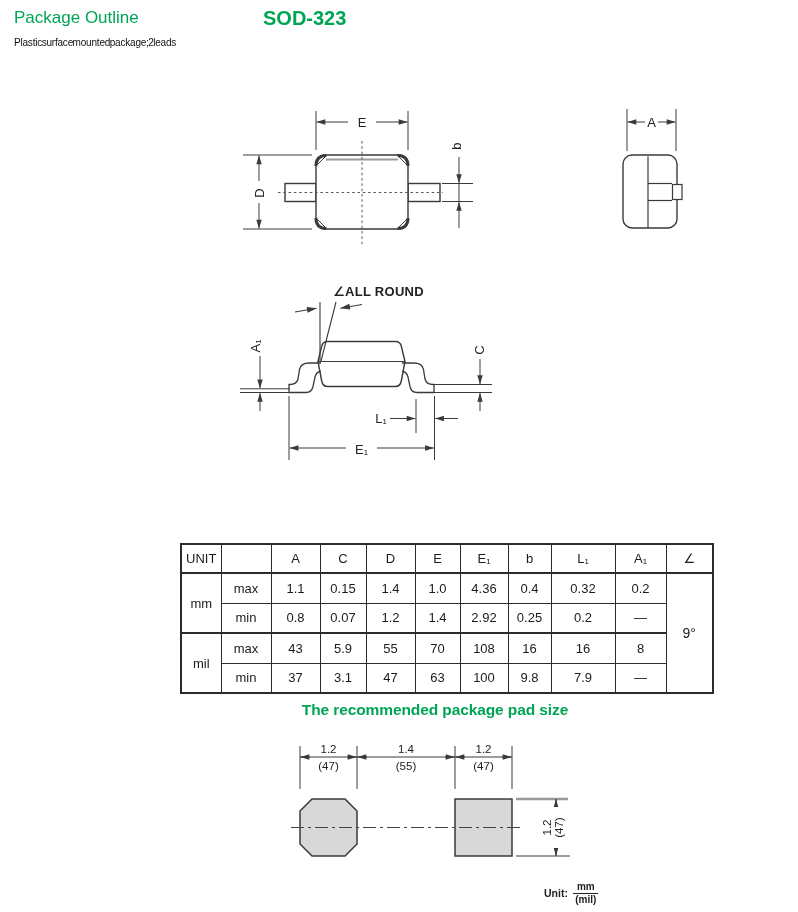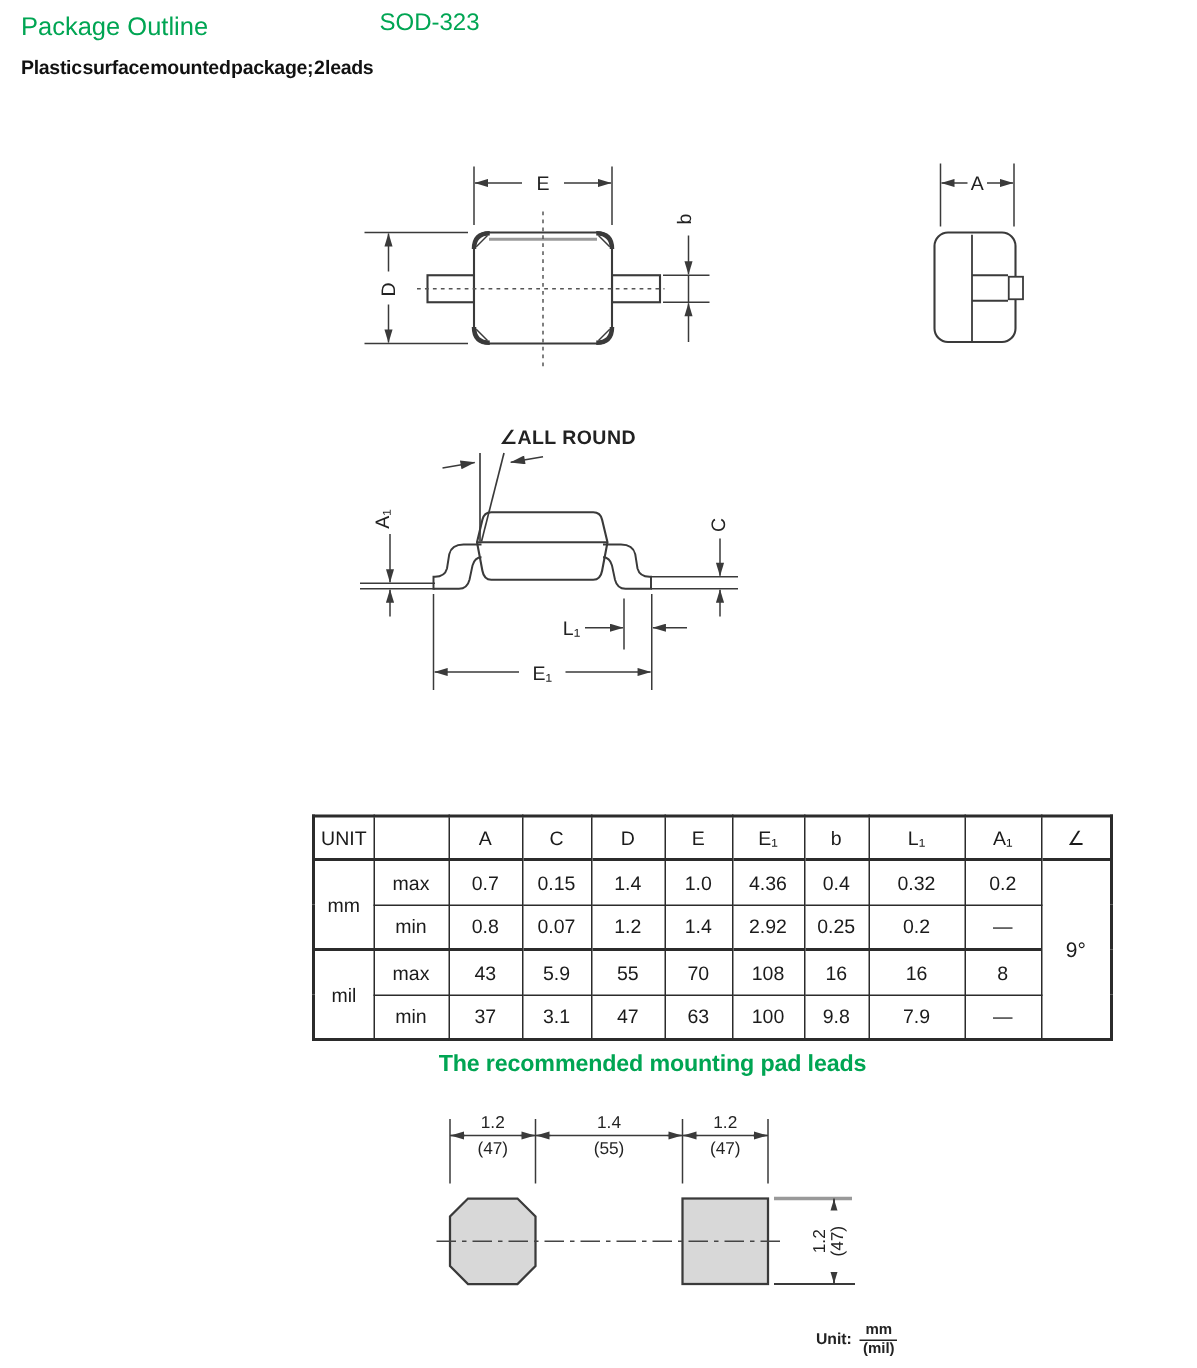--- a/index.html
+++ b/index.html
@@ -1,32 +1,32 @@
 <!DOCTYPE html>
 <html><head>
 <meta charset="utf-8">
 <style>
   html,body{margin:0;padding:0;background:#fff;}
   .page{position:relative;width:798px;height:912px;background:#ffffff;overflow:hidden;
         font-family:"Liberation Sans","DejaVu Sans",sans-serif;color:#1b1b1b;}
   .abs{position:absolute;}
   .green{color:#00a553;}
   .page-title{left:14px;top:8px;font-size:17px;font-weight:normal;letter-spacing:0;}
-  .part-number{left:253px;top:7px;font-size:16px;font-weight:normal;}
-  .subtitle{left:14px;top:37px;font-size:13px;font-weight:bold;color:#111;
+  .part-number{left:263px;top:7px;font-size:20px;font-weight:bold;}
+  .subtitle{left:14px;top:37px;font-size:10px;font-weight:normal;color:#111;
             letter-spacing:-0.2px;word-spacing:-3px;}
   .pad-title{left:197px;top:701px;width:476px;text-align:center;
              font-size:15.5px;font-weight:bold;letter-spacing:-0.1px;}
   
   svg.drawing{position:absolute;left:0;top:0;}
   svg text{font-family:"Liberation Sans","DejaVu Sans",sans-serif;fill:#222;font-size:13px;}
   svg text.small{font-size:11.5px;}
   svg text.note{font-size:13px;font-weight:600;letter-spacing:0.3px;}
   
-  .dim-table{position:absolute;left:208px;top:543px;border-collapse:collapse;
+  .dim-table{position:absolute;left:180px;top:543px;border-collapse:collapse;
              table-layout:fixed;width:532px;border-radius:31px;}
   .dim-table td{border:1px solid #2b2b2b;text-align:center;vertical-align:middle;
                 font-size:13px;color:#1b1b1b;padding:0;overflow:hidden;}
   .dim-table{border:2px solid #2b2b2b;}
   .dim-table tr{height:30px;}
   .dim-table tr.hdr{height:29px;}
   .dim-table tr.hdr td{border-bottom-width:2px;}
   .dim-table td.gsep{border-bottom-width:2px;}
   .dim-table td.angle-cell{font-size:14px;}
   
@@ -240,21 +240,21 @@
         <td>E</td>
         <td>E₁</td>
         <td>b</td>
         <td>L₁</td>
         <td>A₁</td>
         <td>∠</td>
       </tr>
       <tr>
         <td rowspan="2" class="gsep">mm</td>
         <td>max</td>
-        <td>0.7</td>
+        <td>1.1</td>
         <td>0.15</td>
         <td>1.4</td>
         <td>1.0</td>
         <td>4.36</td>
         <td>0.4</td>
         <td>0.32</td>
         <td>0.2</td>
         <td rowspan="4" class="angle-cell">9°</td>
       </tr>
       <tr>
@@ -287,21 +287,21 @@
         <td>47</td>
         <td>63</td>
         <td>100</td>
         <td>9.8</td>
         <td>7.9</td>
         <td>—</td>
       </tr>
     </tbody>
   </table>
 
-  <div class="abs pad-title green">The recommended mounting pad leads</div>
+  <div class="abs pad-title green">The recommended package pad size</div>
 
   <div class="abs unit-note">
     <span>Unit:</span>
     <span class="frac">
       <span class="num">mm</span>
       <span class="den">(mil)</span>
     </span>
   </div>
 
 </div>

